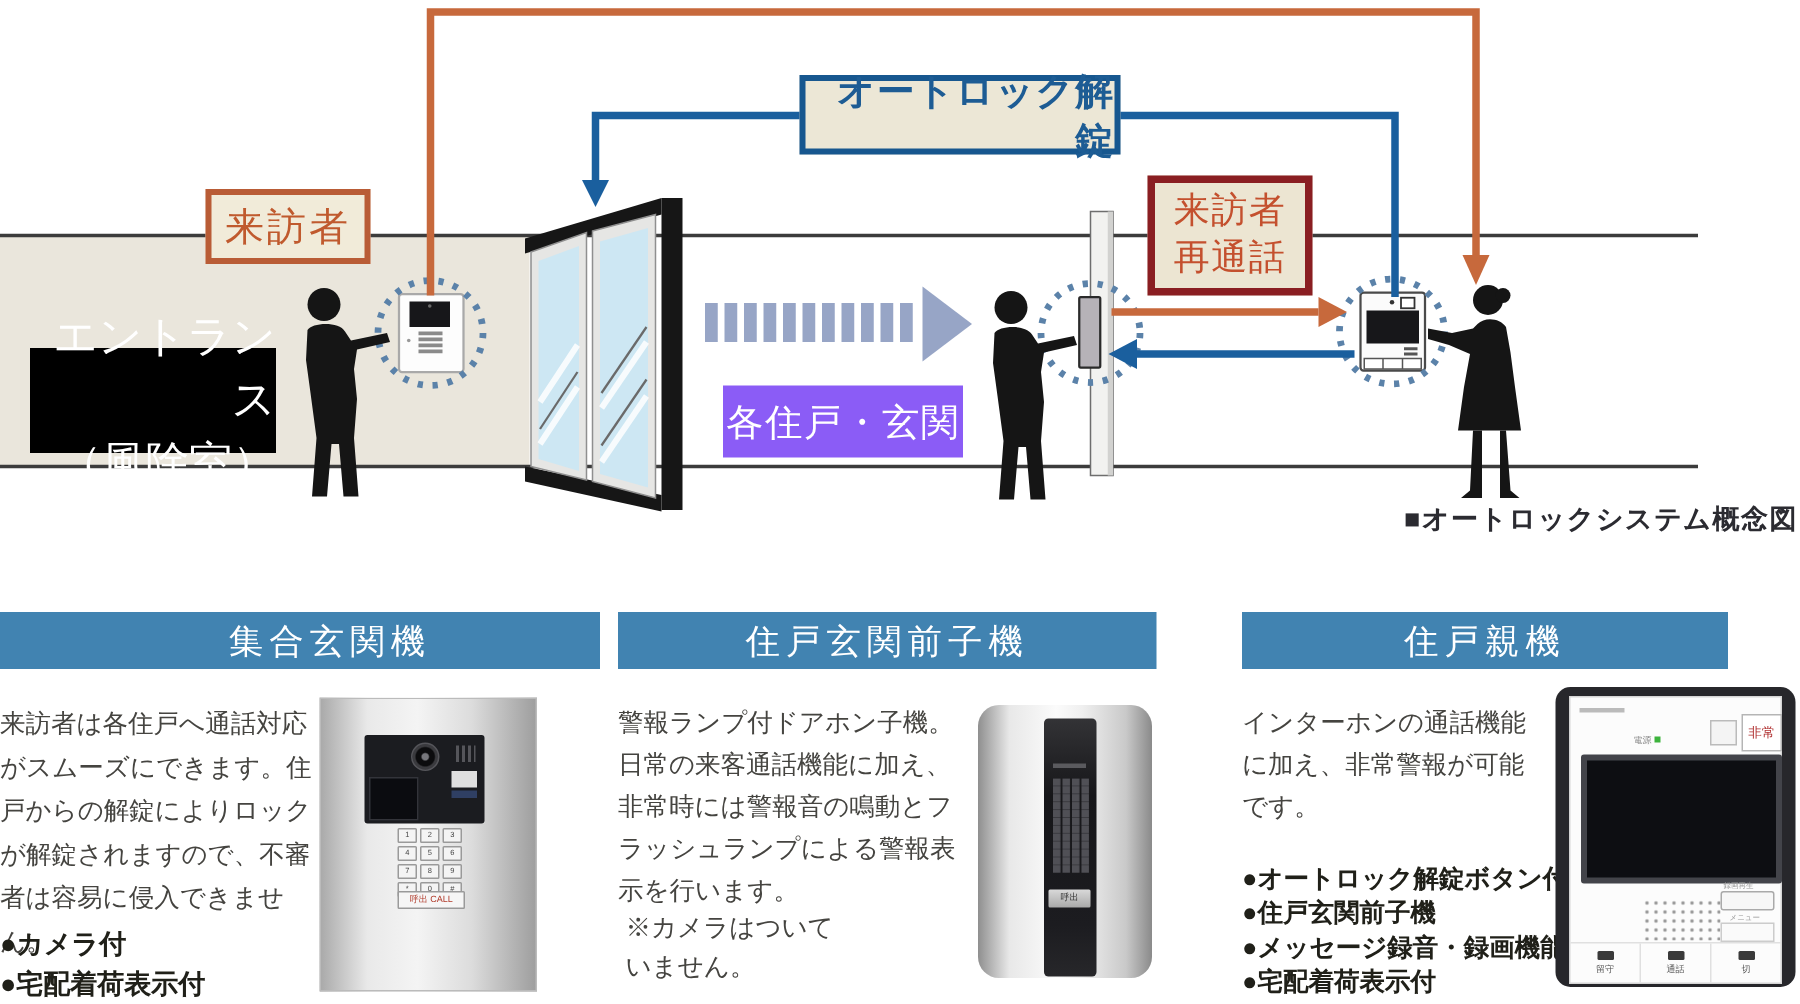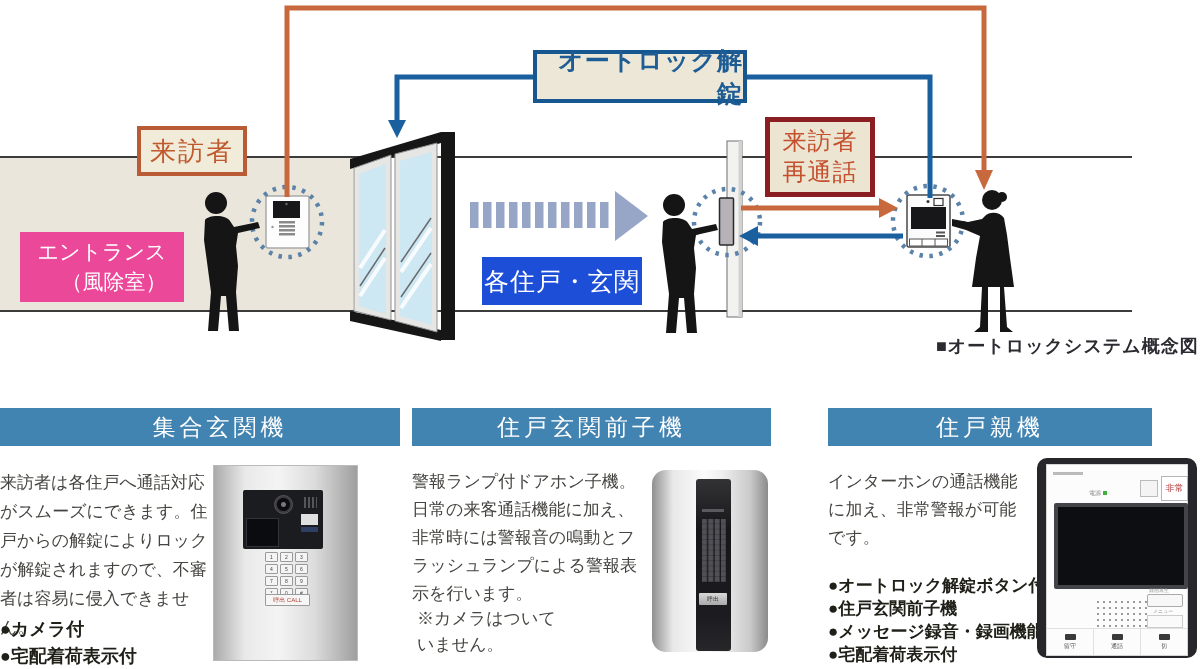--- a/index.html
+++ b/index.html
@@ -6,27 +6,27 @@
   .stage{position:relative;width:1200px;height:669px;background:#ffffff;overflow:hidden;
          font-family:"Liberation Serif",serif;}
   .abs{position:absolute;}
   svg{position:absolute;left:0;top:0;}
 
   
   .lblbox{position:absolute;display:flex;align-items:center;justify-content:center;
           text-align:right;box-sizing:border-box;}
   .box-visitor{left:137px;top:126px;width:110px;height:50px;background:#f1ebd9;
                border:4px solid #b95c36;color:#c05a2e;font-size:26px;letter-spacing:2px;}
-  .box-entrance{left:20px;top:232px;width:164px;height:70px;background:#ec4899;
-                color:#fff;font-size:21px;line-height:1.45;}
+  .box-entrance{left:20px;top:232px;width:164px;height:70px;background:#000000;
+                color:#fff;font-size:29px;line-height:1.45;}
   .box-autolock{left:533px;top:50px;width:214px;height:53px;background:#ece7d6;
                 border:4px solid #17578f;color:#1d5c94;font-size:25px;font-weight:bold;letter-spacing:1px;}
   .box-recall{left:765px;top:117px;width:110px;height:80px;background:#ece5d2;
               border:5px solid #8a1e22;color:#c4502e;font-size:24px;line-height:1.3;letter-spacing:1px;}
-  .box-unit-entrance{left:482px;top:257px;width:160px;height:48px;background:#1d4ed8;
+  .box-unit-entrance{left:482px;top:257px;width:160px;height:48px;background:#8b5cf6;
                      color:#fff;font-size:25px;letter-spacing:1px;}
   .box-unit-interior{left:1014px;top:257px;width:117px;height:47px;background:#c3673f;
                      color:#fff;font-size:25px;letter-spacing:1px;}
   .caption{left:936px;top:334px;font-size:18px;font-weight:bold;color:#2b2b31;letter-spacing:1px;}
 
   
   .panel-header{position:absolute;top:408px;height:38px;background:#4183b1;color:#fff;
                 font-size:23px;letter-spacing:4px;display:flex;align-items:center;justify-content:center;}
   .ph1{left:0;width:360px;padding-left:40px;} .ph2{left:412px;width:359px;} .ph3{left:828px;width:324px;}
   .para{position:absolute;font-size:17px;line-height:29px;color:#454440;}

